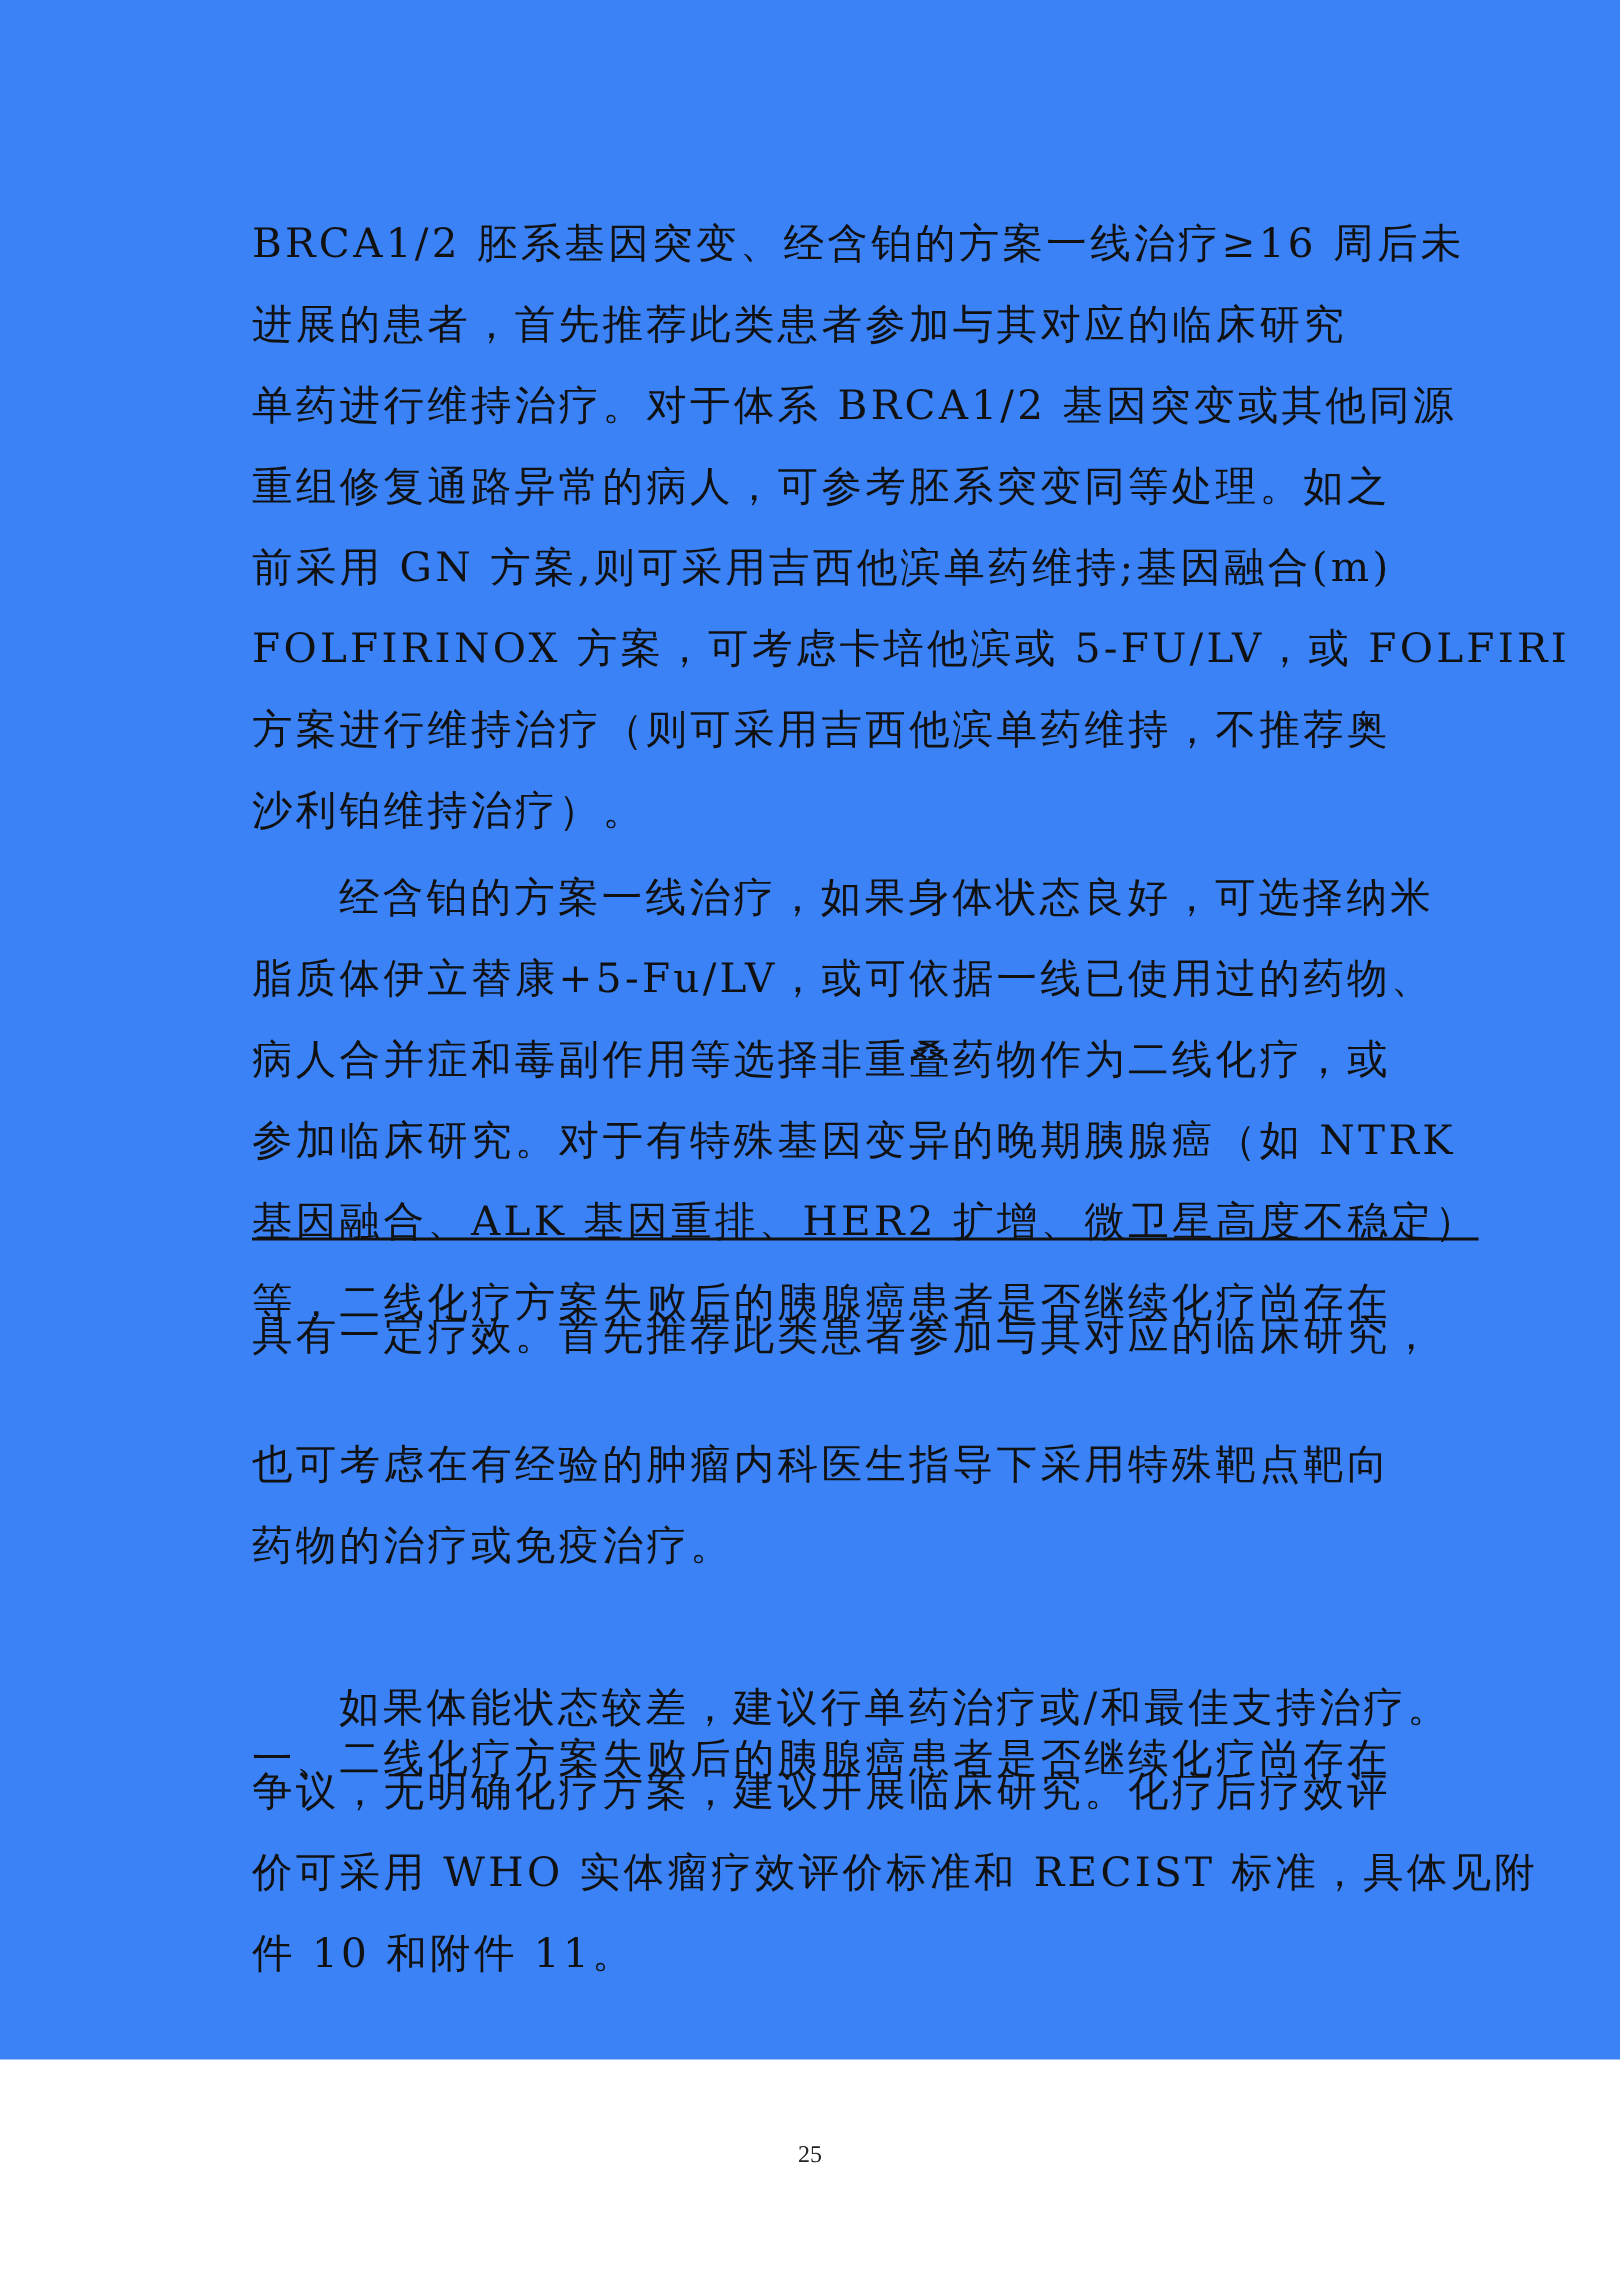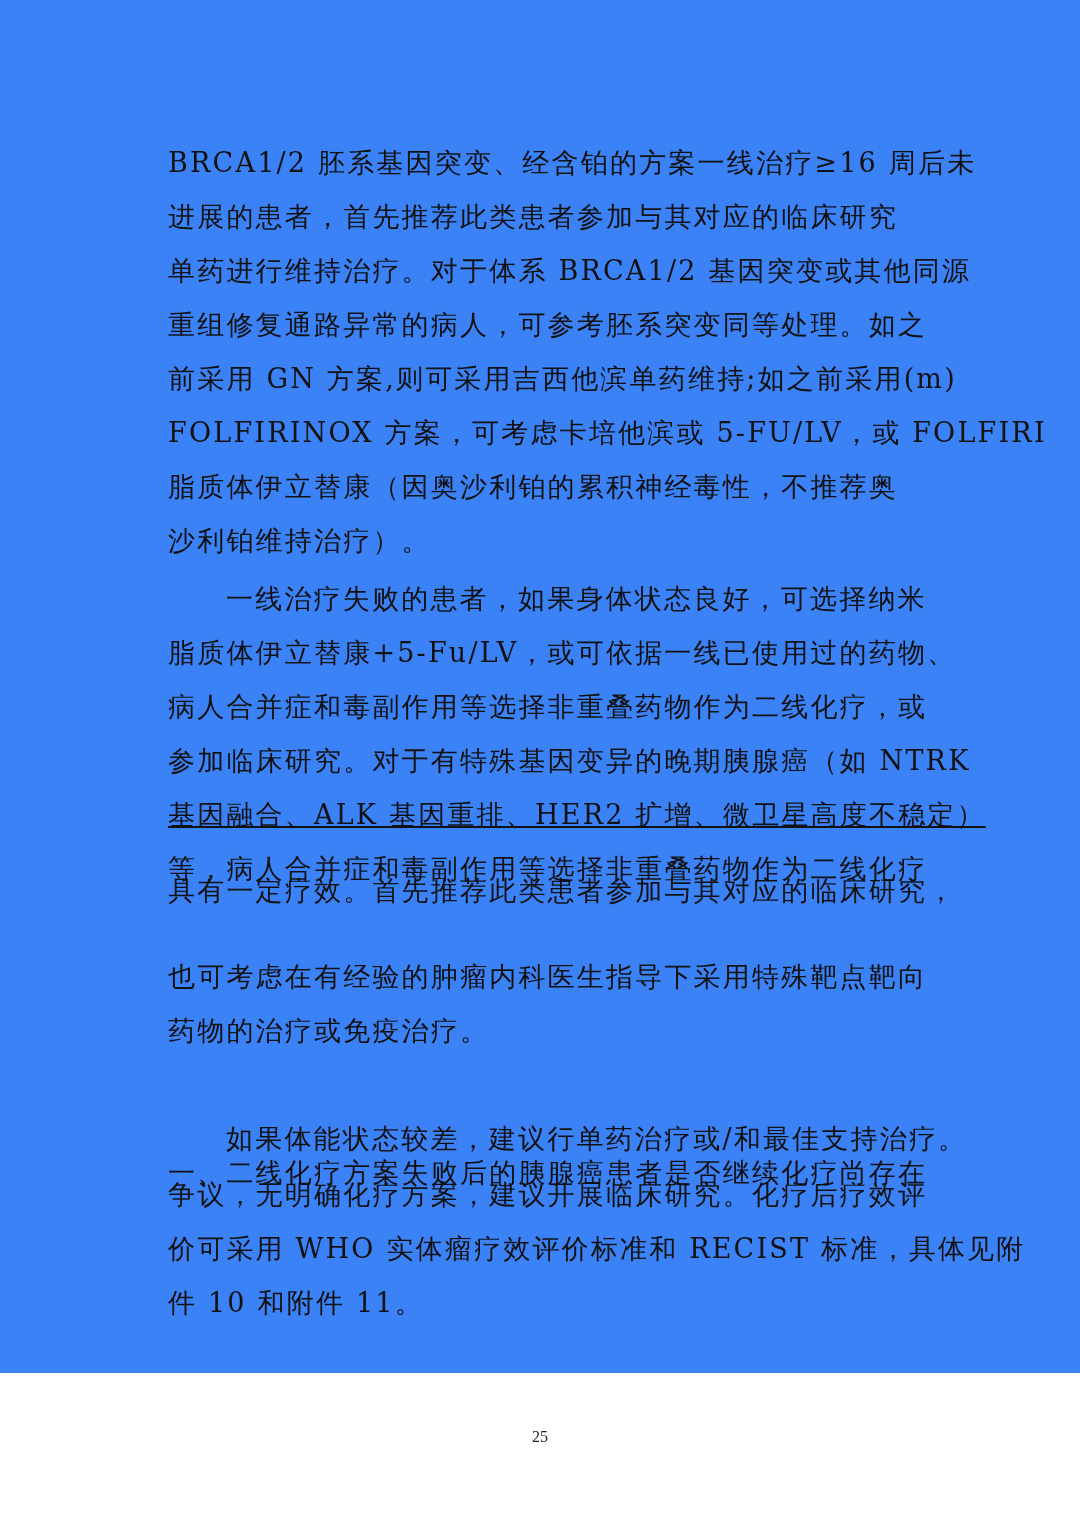--- a/index.html
+++ b/index.html
@@ -49,33 +49,33 @@
 </head>
 <body>
 
 <div class="page">
 
   <div>
     <div class="line" style="top:136px;">BRCA1/2 胚系基因突变、经含铂的方案一线治疗≥16 周后未</div>
     <div class="line" style="top:190px;">进展的患者，首先推荐此类患者参加与其对应的临床研究</div>
     <div class="line" style="top:244px;">单药进行维持治疗。对于体系 BRCA1/2 基因突变或其他同源</div>
     <div class="line" style="top:298px;">重组修复通路异常的病人，可参考胚系突变同等处理。如之</div>
-    <div class="line" style="top:352px;">前采用 GN 方案,则可采用吉西他滨单药维持;如之前采用(m)</div>
+    <div class="line" style="top:352px;">前采用 GN 方案,则可采用吉西他滨单药维持;基因融合(m)</div>
     <div class="line" style="top:406px;">FOLFIRINOX 方案，可考虑卡培他滨或 5-FU/LV，或 FOLFIRI</div>
-    <div class="line" style="top:460px;">脂质体伊立替康（因奥沙利铂的累积神经毒性，不推荐奥</div>
+    <div class="line" style="top:460px;">方案进行维持治疗（则可采用吉西他滨单药维持，不推荐奥</div>
     <div class="line" style="top:514px;">沙利铂维持治疗）。</div>
   </div>
 
   <div>
-    <div class="line indent" style="top:572px;">一线治疗失败的患者，如果身体状态良好，可选择纳米</div>
+    <div class="line indent" style="top:572px;">经含铂的方案一线治疗，如果身体状态良好，可选择纳米</div>
     <div class="line" style="top:626px;">脂质体伊立替康+5-Fu/LV，或可依据一线已使用过的药物、</div>
     <div class="line" style="top:680px;">病人合并症和毒副作用等选择非重叠药物作为二线化疗，或</div>
     <div class="line" style="top:734px;">参加临床研究。对于有特殊基因变异的晚期胰腺癌（如 NTRK</div>
     <div class="line" style="top:788px;text-decoration:underline;">基因融合、ALK 基因重排、HER2 扩增、微卫星高度不稳定）</div>
-    <div class="line" style="top:842px;">等，病人合并症和毒副作用等选择非重叠药物作为二线化疗</div>
+    <div class="line" style="top:842px;">等，二线化疗方案失败后的胰腺癌患者是否继续化疗尚存在</div>
     <div class="line" style="top:864px;">具有一定疗效。首先推荐此类患者参加与其对应的临床研究，</div>
     <div class="line" style="top:950px;">也可考虑在有经验的肿瘤内科医生指导下采用特殊靶点靶向</div>
     <div class="line" style="top:1004px;">药物的治疗或免疫治疗。</div>
   </div>
 
   <div>
     <div class="line indent" style="top:1112px;">如果体能状态较差，建议行单药治疗或/和最佳支持治疗。</div>
     <div class="line" style="top:1146px;">一、二线化疗方案失败后的胰腺癌患者是否继续化疗尚存在</div>
     <div class="line" style="top:1168px;">争议，无明确化疗方案，建议开展临床研究。化疗后疗效评</div>
     <div class="line" style="top:1222px;">价可采用 WHO 实体瘤疗效评价标准和 RECIST 标准，具体见附</div>

